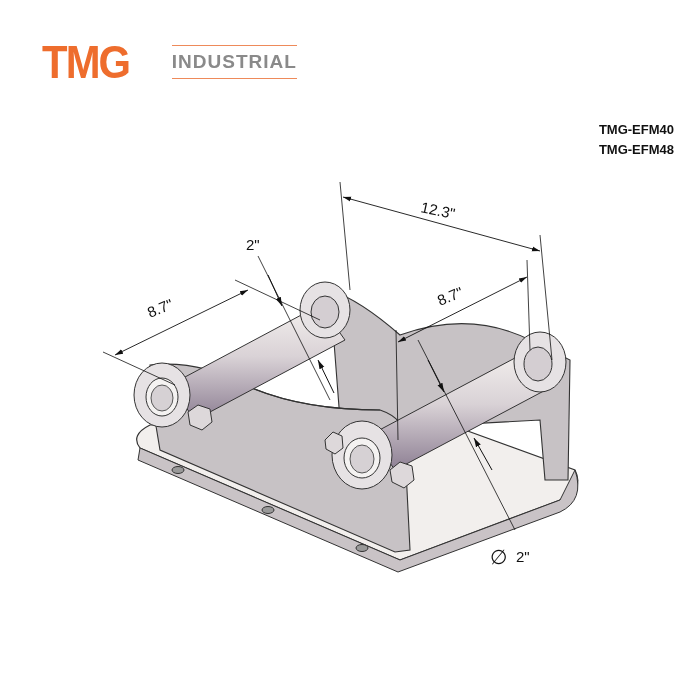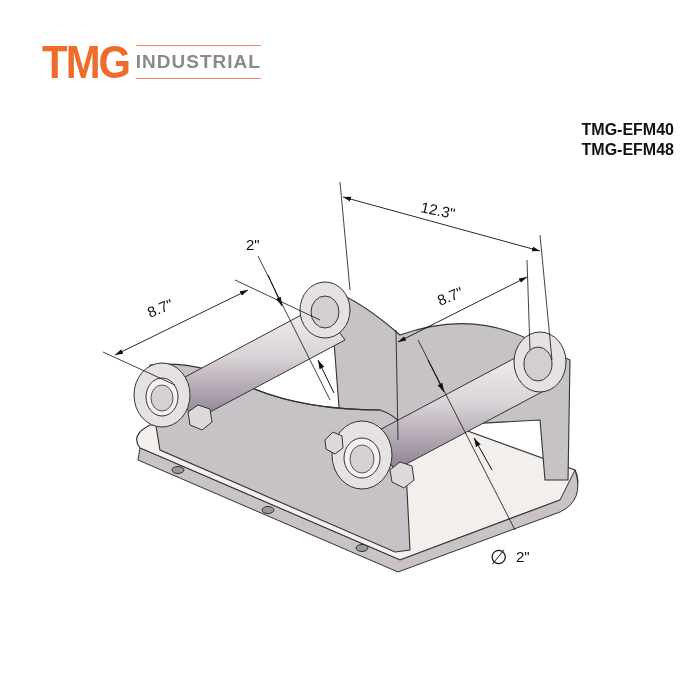--- a/index.html
+++ b/index.html
@@ -1,23 +1,23 @@
 <!DOCTYPE html>
 <html><head>
 <meta charset="utf-8">
 <style>
   html, body { margin:0; padding:0; background:#ffffff; }
   .page { position:relative; width:700px; height:700px; background:#ffffff; overflow:hidden; font-family:"Liberation Sans", sans-serif; }
-  .logo { position:absolute; left:42px; top:42px; height:40px; display:flex; align-items:center; }
+  .logo { position:absolute; left:42px; top:42px; height:40px; display:flex; align-items:center;gap:36px; }
   .logo-tmg { font-family:"Liberation Sans", sans-serif; font-weight:bold; font-size:44px; color:#ee6d2d; letter-spacing:-2px; transform:scaleX(0.95) scaleY(1.05); transform-origin:left center; line-height:40px; }
   .logo-ind { position:relative; margin-left:2px; padding:8px 0; font-family:"Liberation Sans", sans-serif; font-weight:bold; font-size:19px; color:#8a8a8a; letter-spacing:1px; }
   .logo-ind::before, .logo-ind::after { content:""; position:absolute; left:0; right:0; height:1px; background:#ee8a5a; }
   .logo-ind::before { top:2px; }
   .logo-ind::after { bottom:2px; }
-  .models { position:absolute; right:26px; top:120px; text-align:left; font-family:"Liberation Sans", sans-serif; font-weight:bold; font-size:16px; color:#111; line-height:20px; }
+  .models { position:absolute; right:26px; top:120px; text-align:left; font-family:"Liberation Sans", sans-serif; font-weight:bold; font-size:13px; color:#111; line-height:20px; }
   svg.drawing { position:absolute; left:0; top:0; }
   .dim { font-family:"Liberation Sans", sans-serif; font-size:15px; fill:#111; }
 </style>
 </head>
 <body>
 
 <div class="page">
 
   <div class="logo">
     <span class="logo-tmg">TMG</span>

